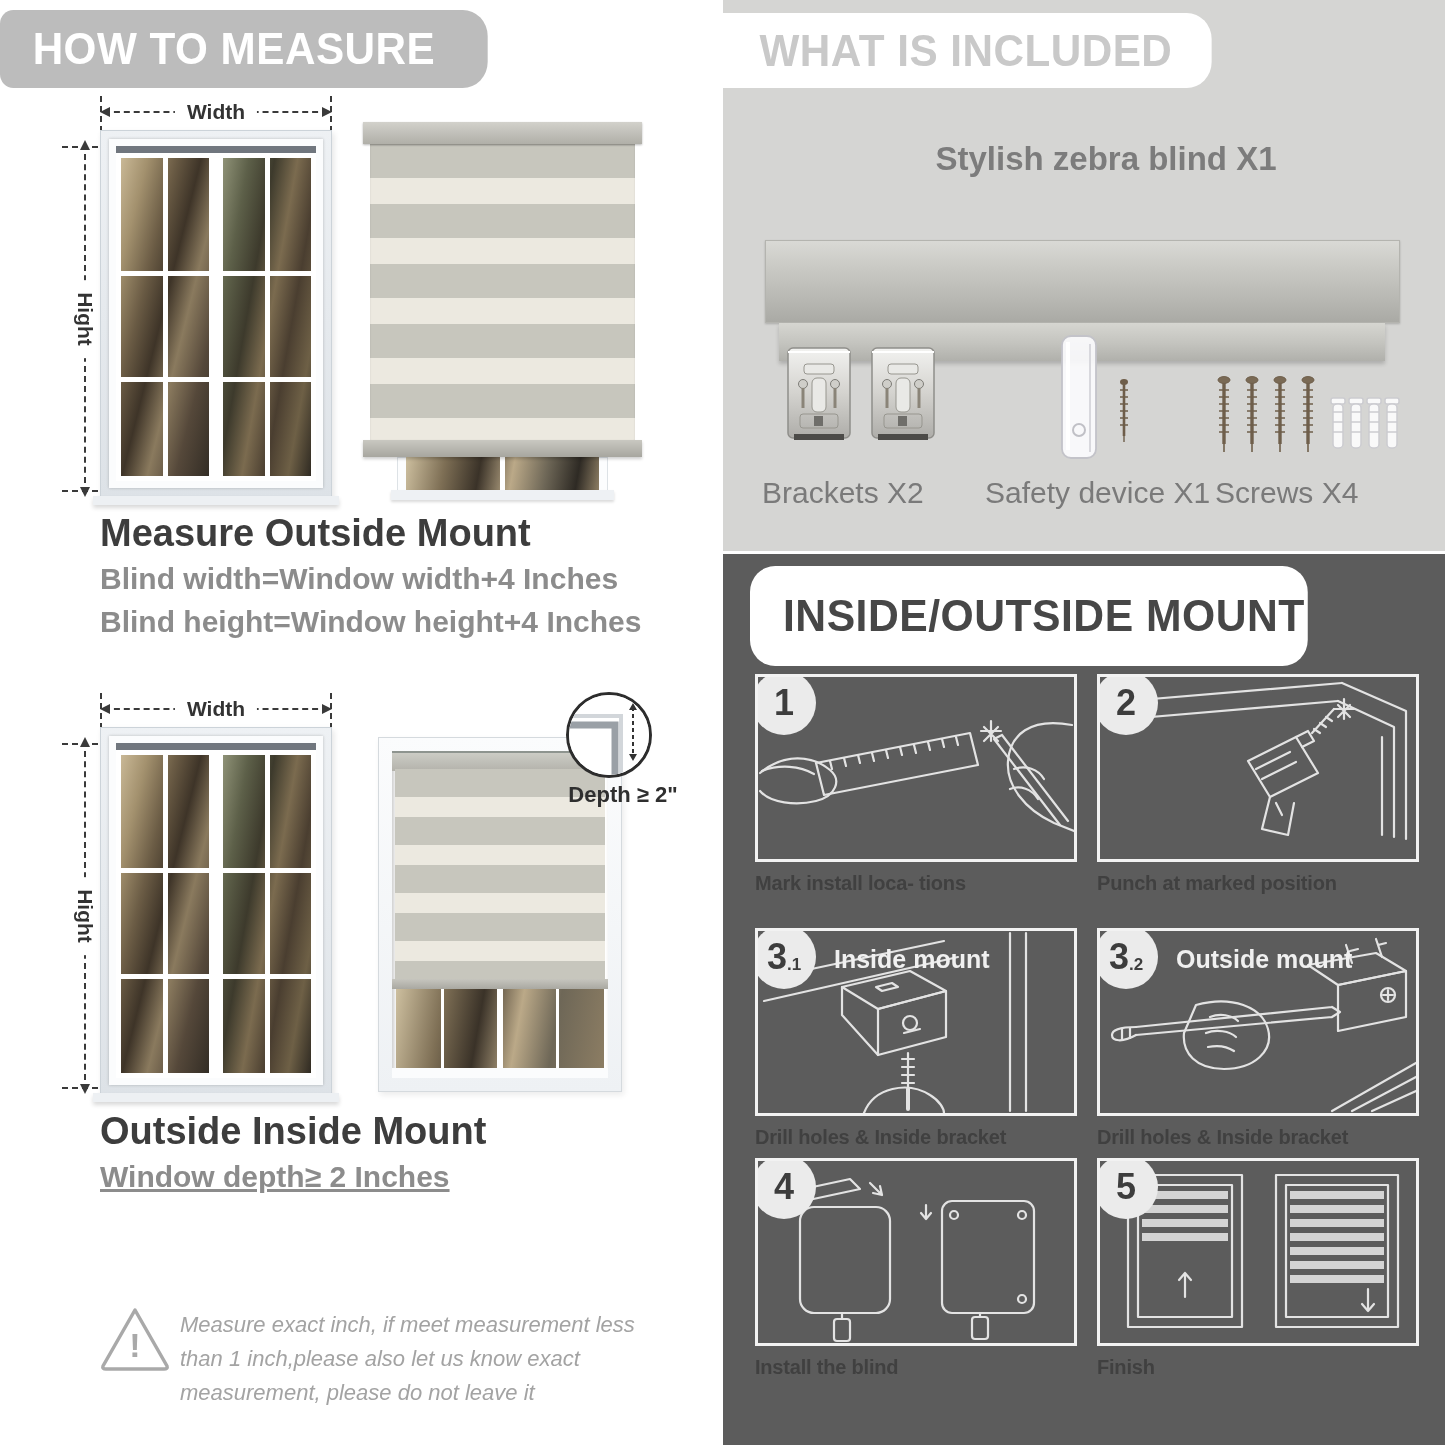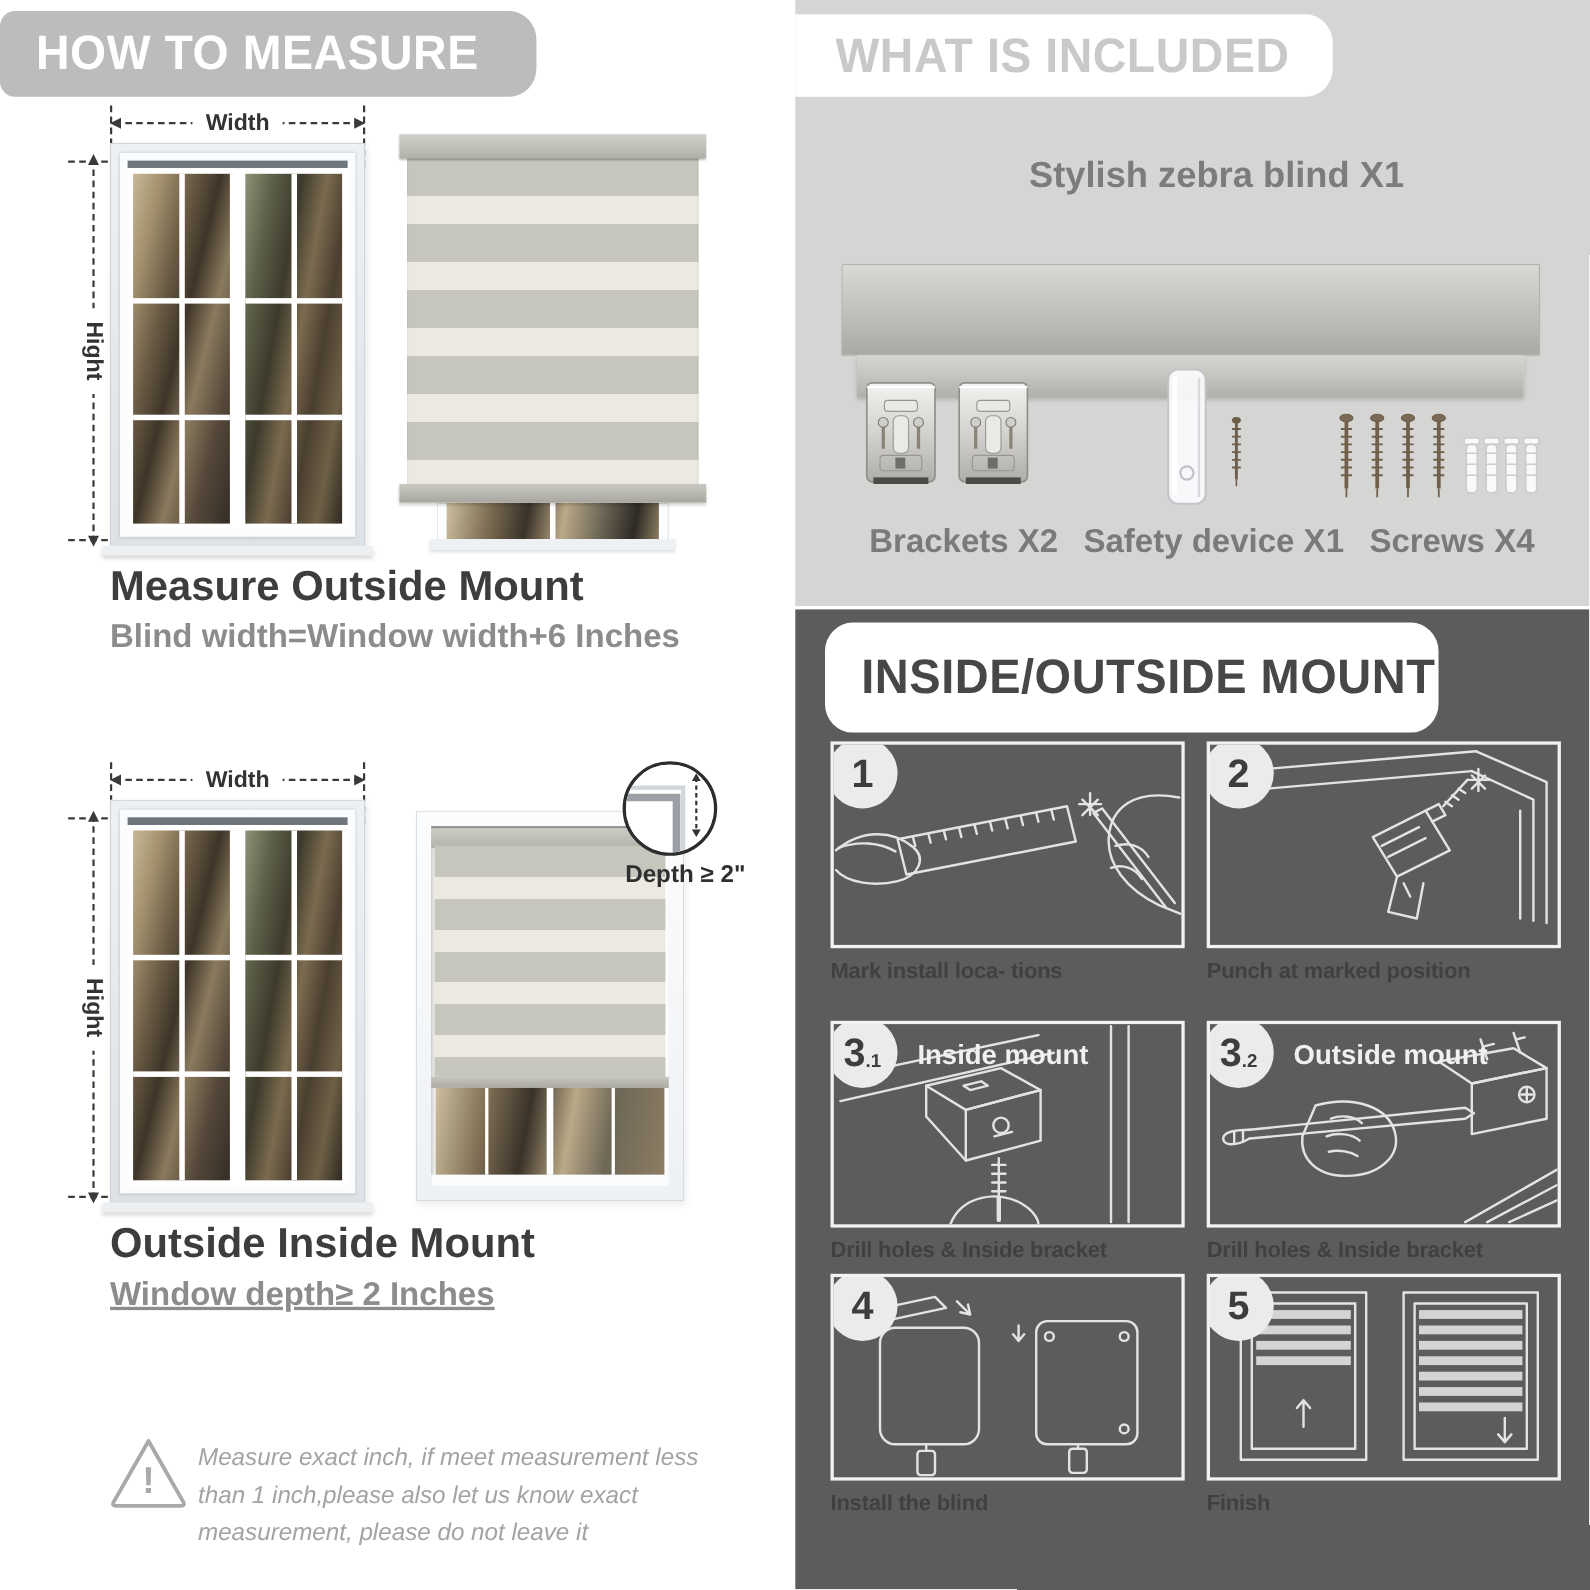--- a/index.html
+++ b/index.html
@@ -91,21 +91,21 @@
 
   
   .warn-icon{width:74px;height:68px;}
 
   
   .stylish-lbl{left:723px;top:140px;width:766px;text-align:center;font-weight:700;font-size:33px;color:#7c7c7c;}
   .bar1{left:765px;top:240px;width:635px;height:83px;background:linear-gradient(180deg,#dadad6 0%,#cbcbc6 30%,#b6b6b1 75%,#a9a9a4 100%),
         repeating-linear-gradient(90deg,rgba(255,255,255,.05) 0 3px,rgba(0,0,0,.03) 3px 6px);
         background-blend-mode:normal;box-shadow:inset 0 0 0 1px #b4b4af,0 1px 2px rgba(0,0,0,.2);}
   .bar2{left:779px;top:323px;width:606px;height:38px;background:linear-gradient(180deg,#d6d6d1,#c3c3be 55%,#b0b0ab);box-shadow:0 3px 4px rgba(0,0,0,.18);}
-  .part-lbl{font-weight:700;font-size:30px;color:#7a7a7a;text-align:right;white-space:nowrap;}
+  .part-lbl{font-weight:400;font-size:30px;color:#7a7a7a;text-align:left;white-space:nowrap;}
 
   
   .step{width:322px;height:188px;border:3px solid #f2f2f2;box-sizing:border-box;overflow:hidden;background:#5c5c5c;}
   .step svg{position:absolute;inset:0;}
   .badge{position:absolute;top:-6px;left:-6px;width:64px;height:64px;border-radius:50%;background:#ebebeb;
          display:flex;align-items:center;justify-content:center;color:#3d3d3d;font-weight:700;font-size:36px;}
   .badge .bsub{font-size:17px;margin-top:16px;}
   .plabel{position:absolute;left:76px;top:14px;font-weight:700;font-size:25px;color:#f0f0f0;white-space:nowrap;}
   .cap{font-weight:700;font-size:20px;color:#404040;white-space:nowrap;letter-spacing:-.2px;}
 
@@ -155,21 +155,22 @@
     <div class="b-window">
       <div class="bw-glass"></div>
       <div class="bw-sill"></div>
     </div>
     <div class="b-body zebra"></div>
     <div class="b-cassette"></div>
     <div class="b-rail"></div>
   </div>
 
   <div class="abs title-dark" style="left:100px;top:512px;">Measure Outside Mount</div>
-  <div class="abs line-gray" style="left:100px;top:562px;">Blind width=Window width+6 Inches</div>
+  <div class="abs line-gray" style="left:100px;top:562px;">Blind width=Window width+4 Inches</div>
+  <div class="abs line-gray" style="left:100px;top:605px;">Blind height=Window height+4 Inches</div>
 
   <div class="abs harrow" style="left:100px;top:700px;width:232px;">
     <span class="hline"></span>
     <span class="ah left"></span>
     <span class="ah right"></span>
     <span class="lbl">Width</span>
   </div>
   <div class="abs vext" style="left:100px;top:693px;height:56px;"></div>
   <div class="abs vext" style="left:330px;top:693px;height:56px;"></div>
 

